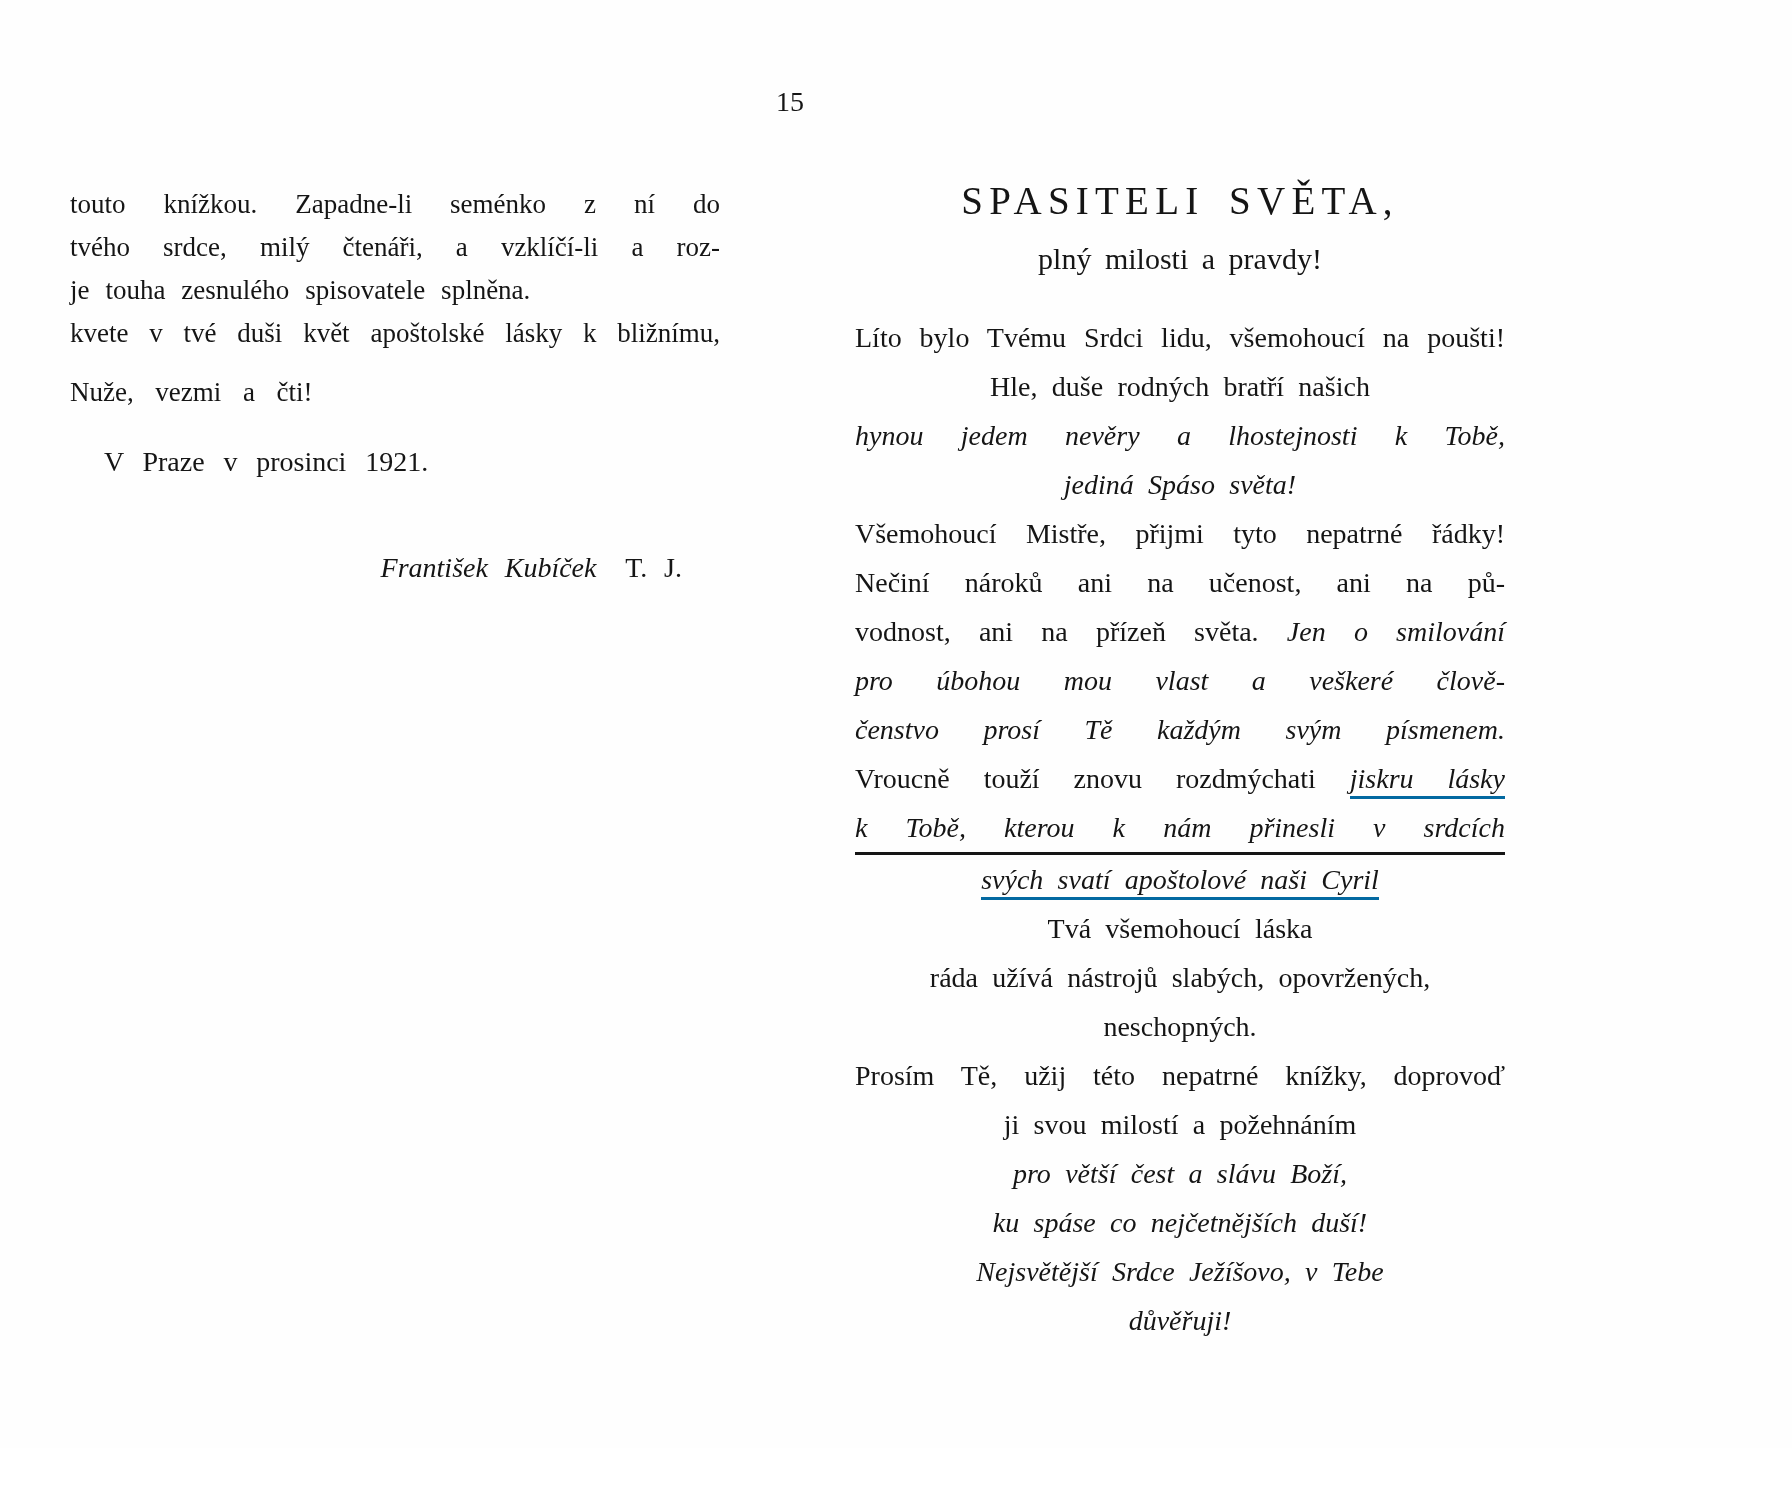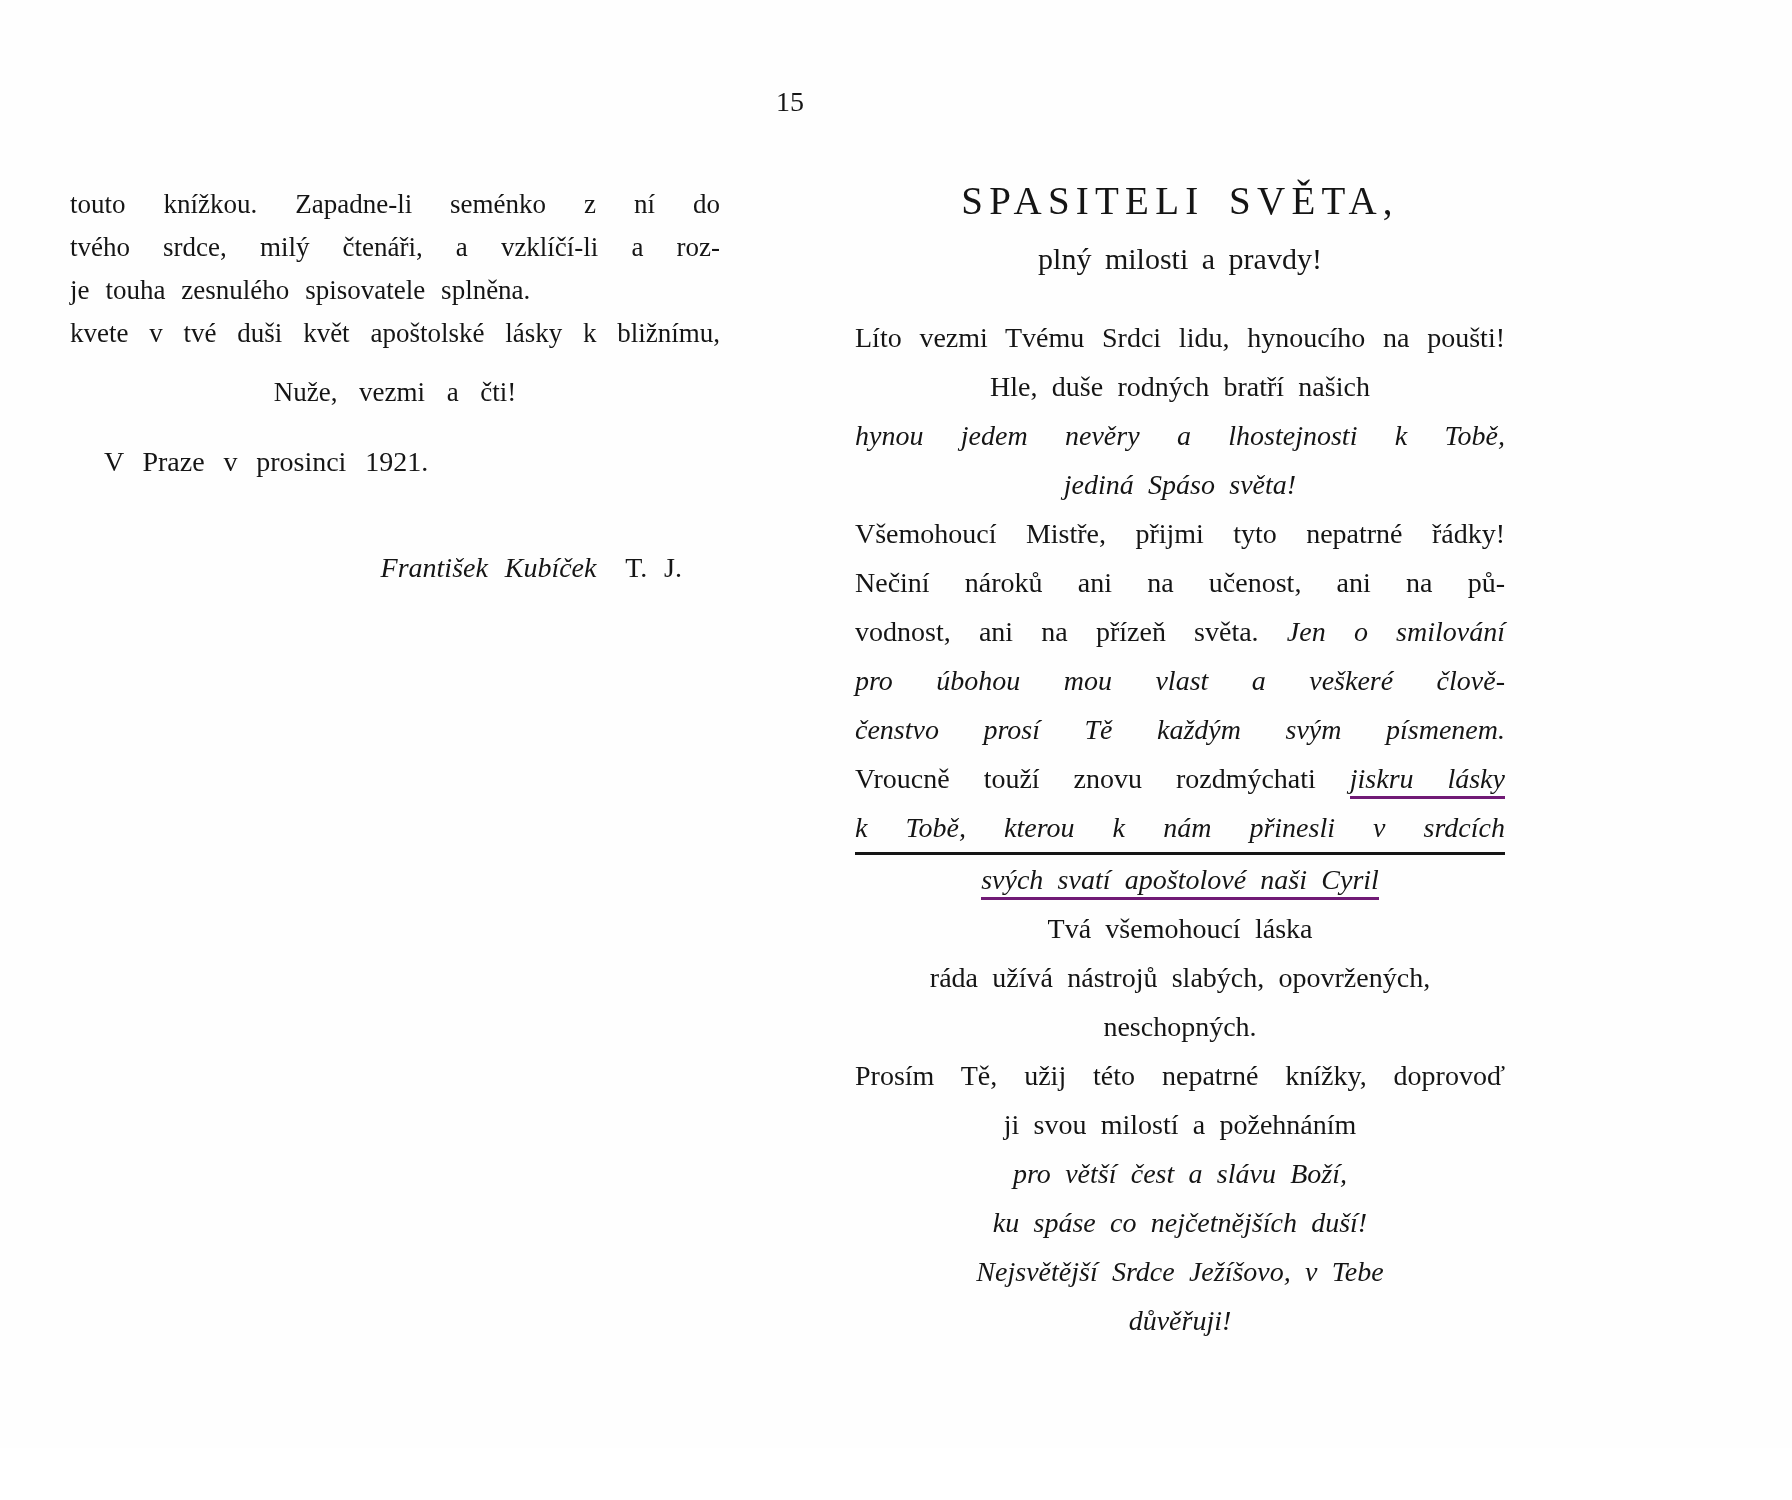--- a/index.html
+++ b/index.html
@@ -24,21 +24,21 @@
     font-size: 27px;
     line-height: 43px;
     white-space: nowrap;
   }
   .lp-just { text-align: justify; text-align-last: justify; white-space: normal; }
   .lp-last { word-spacing: 0.34em; }
   .lp-invitation {
     margin-top: 16px;
     font-size: 27px;
     line-height: 43px;
-    text-align: center;
+    text-align: left;
     word-spacing: 0.55em;
   }
   .lp-dateline {
     margin-top: 26px;
     font-size: 28px;
     line-height: 43px;
     padding-left: 34px;
     word-spacing: 0.42em;
   }
   .lp-signature {
@@ -84,21 +84,21 @@
   }
   .rp-body { margin-top: 35px; }
   .rline {
     font-size: 28px;
     line-height: 49px;
     word-spacing: 0.12em;
   }
   .j { text-align: justify; text-align-last: justify; -moz-text-align-last: justify; }
   .c { text-align: center; word-spacing: 0.26em; }
   .it { font-style: italic; }
-  .ul { border-bottom: 3px solid #701a75; padding-bottom: 2px; }
+  .ul { border-bottom: 3px solid #0369a1; padding-bottom: 2px; }
   .ul-full { border-bottom: 3px solid #151515; }
 </style>
 </head>
 <body>
 
 <div class="canvas">
 
   <div class="page-number">15</div>
 
   <div class="left-page">
@@ -112,21 +112,21 @@
       <span class="sig-name">František Kubíček</span>
       <span class="sig-suffix">T. J.</span>
     </div>
   </div>
 
   <div class="right-page">
     <div class="rp-title">SPASITELI SVĚTA,</div>
     <div class="rp-subtitle">plný milosti a pravdy!</div>
 
     <div class="rp-body">
-      <div class="rline j">Líto vezmi Tvému Srdci lidu, hynoucího na poušti!</div>
+      <div class="rline j">Líto bylo Tvému Srdci lidu, všemohoucí na poušti!</div>
       <div class="rline c">Hle, duše rodných bratří našich</div>
       <div class="rline j it">hynou jedem nevěry a lhostejnosti k Tobě,</div>
       <div class="rline c it">jediná Spáso světa!</div>
       <div class="rline j">Všemohoucí Mistře, přijmi tyto nepatrné řádky!</div>
       <div class="rline j">Nečiní nároků ani na učenost, ani na pů-</div>
       <div class="rline j"><span>vodnost, ani na přízeň světa.</span> <span class="it">Jen o smilování</span></div>
       <div class="rline j it">pro úbohou mou vlast a veškeré člově-</div>
       <div class="rline j it">čenstvo prosí Tě každým svým písmenem.</div>
       <div class="rline j"><span>Vroucně touží znovu rozdmýchati</span> <span class="it ul">jiskru lásky</span></div>
       <div class="rline j it ul-full">k Tobě, kterou k nám přinesli v srdcích</div>

